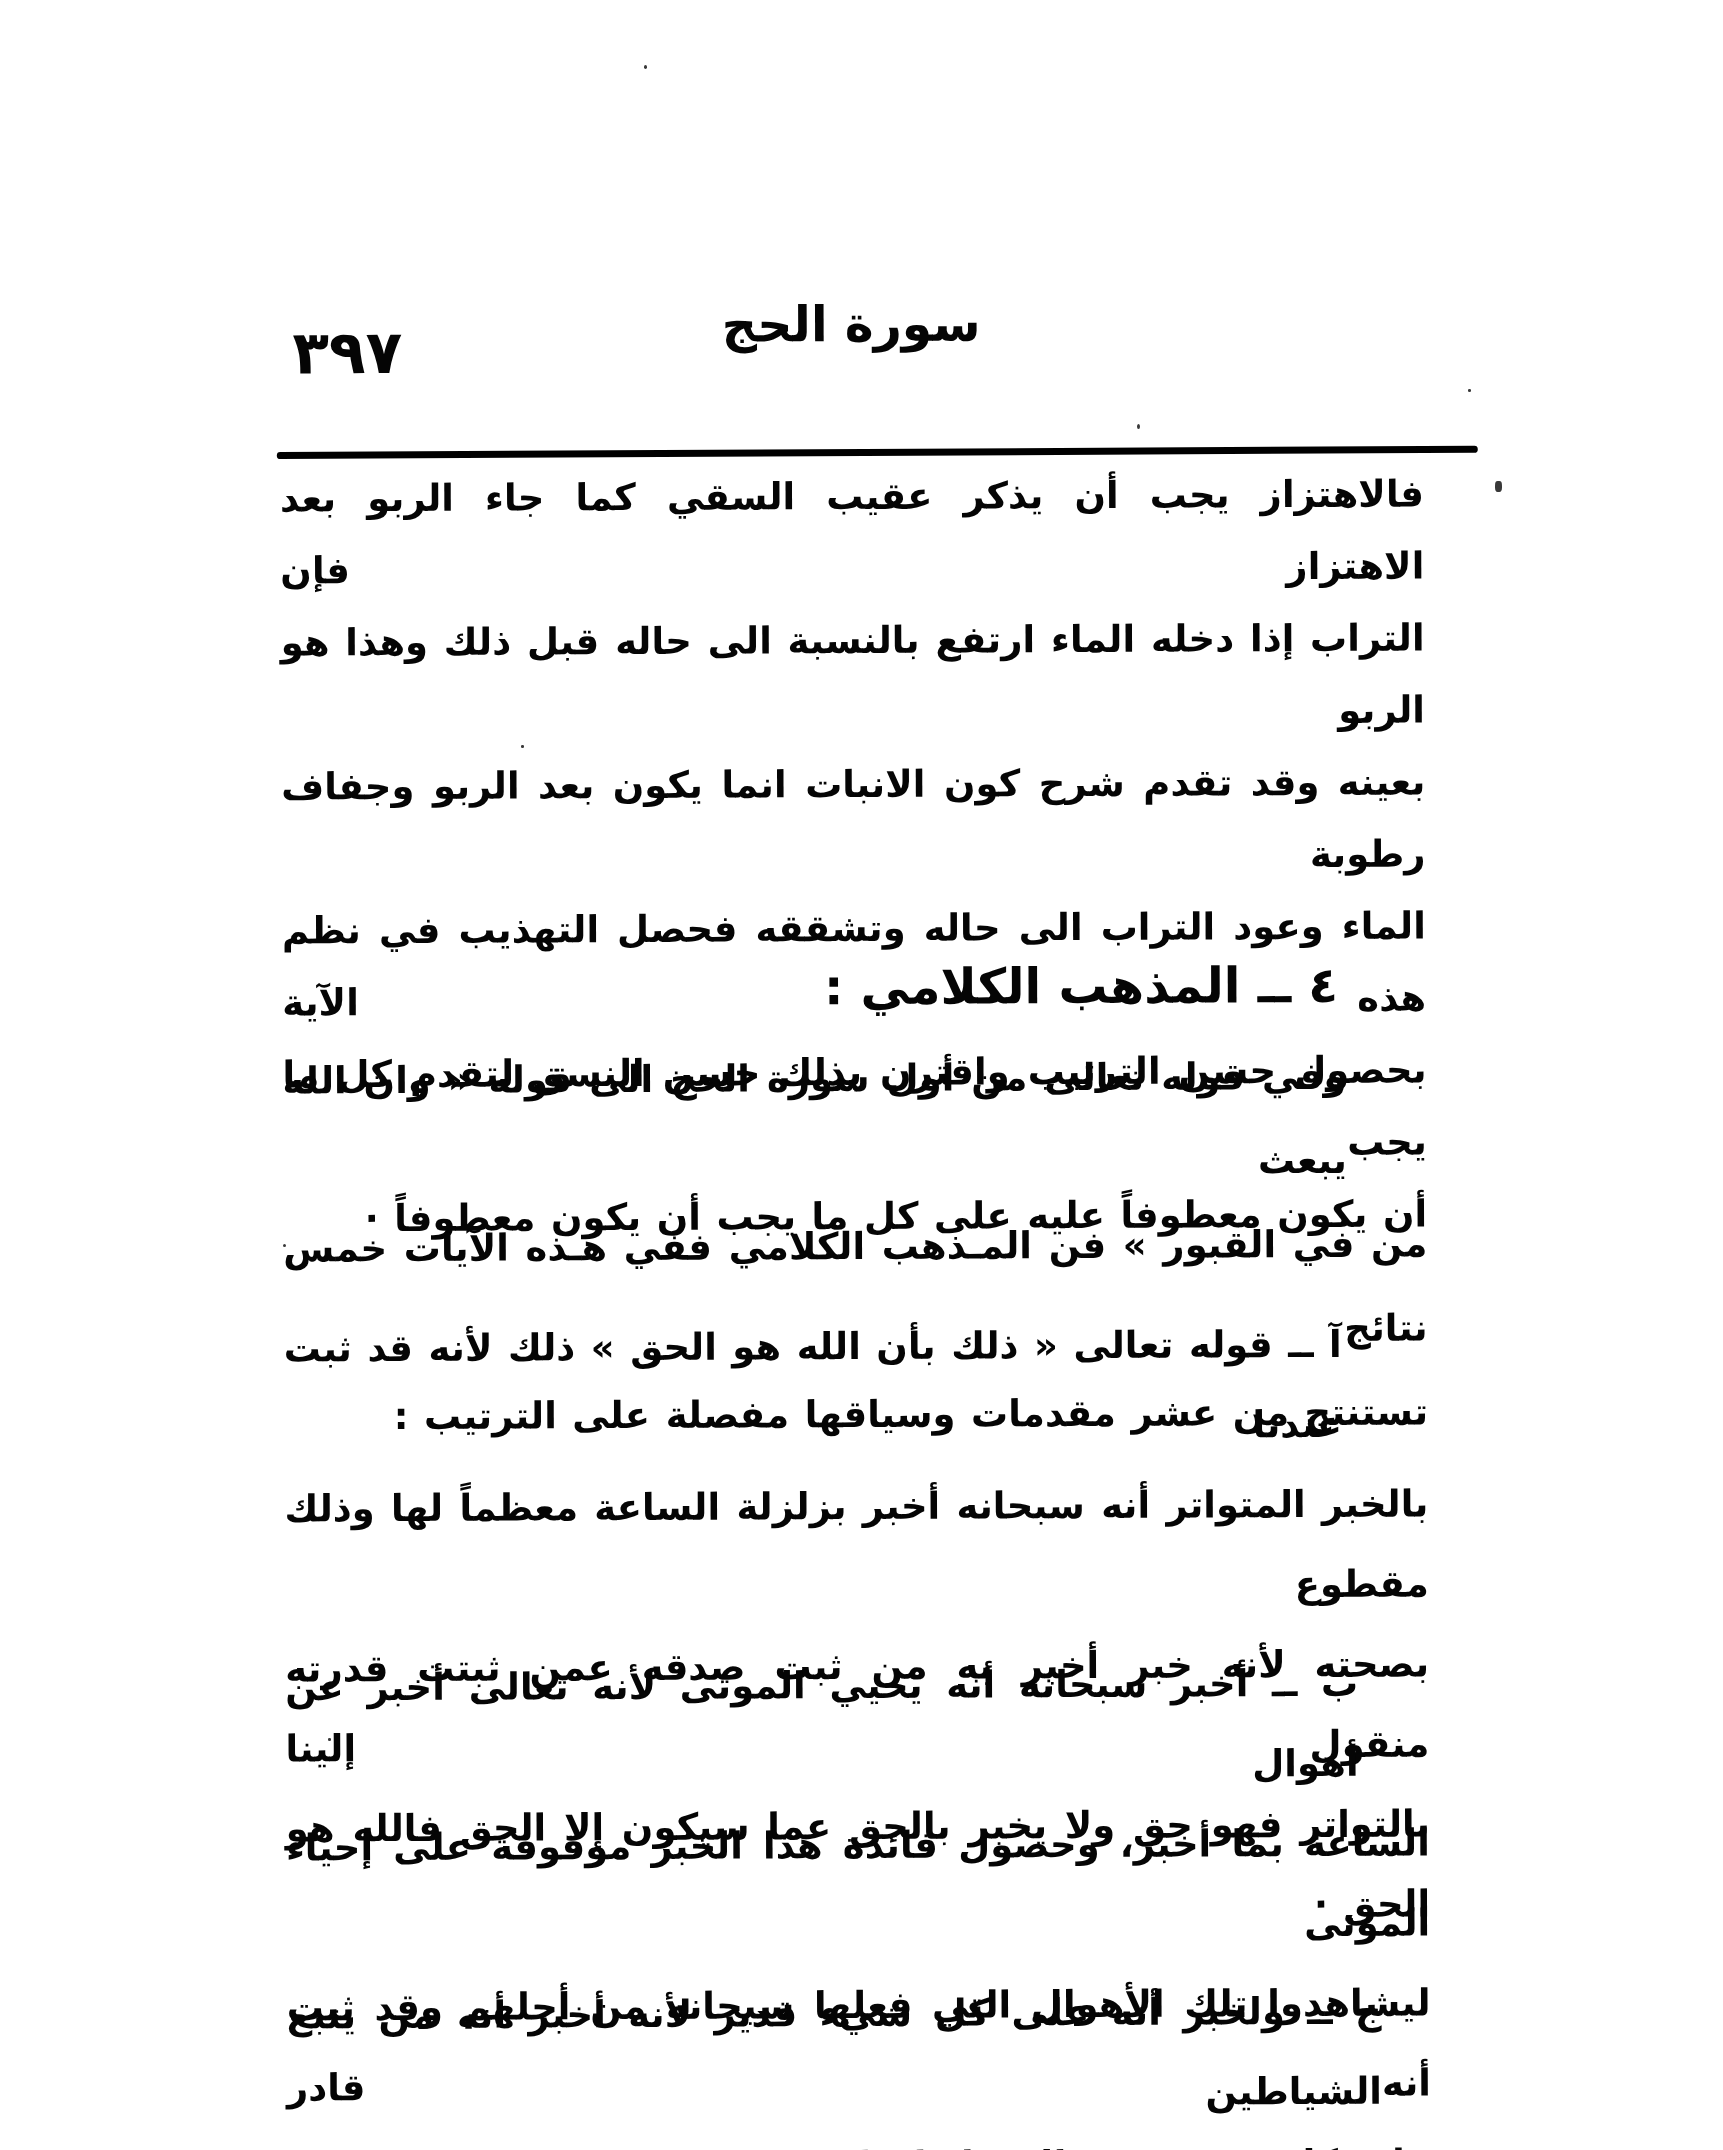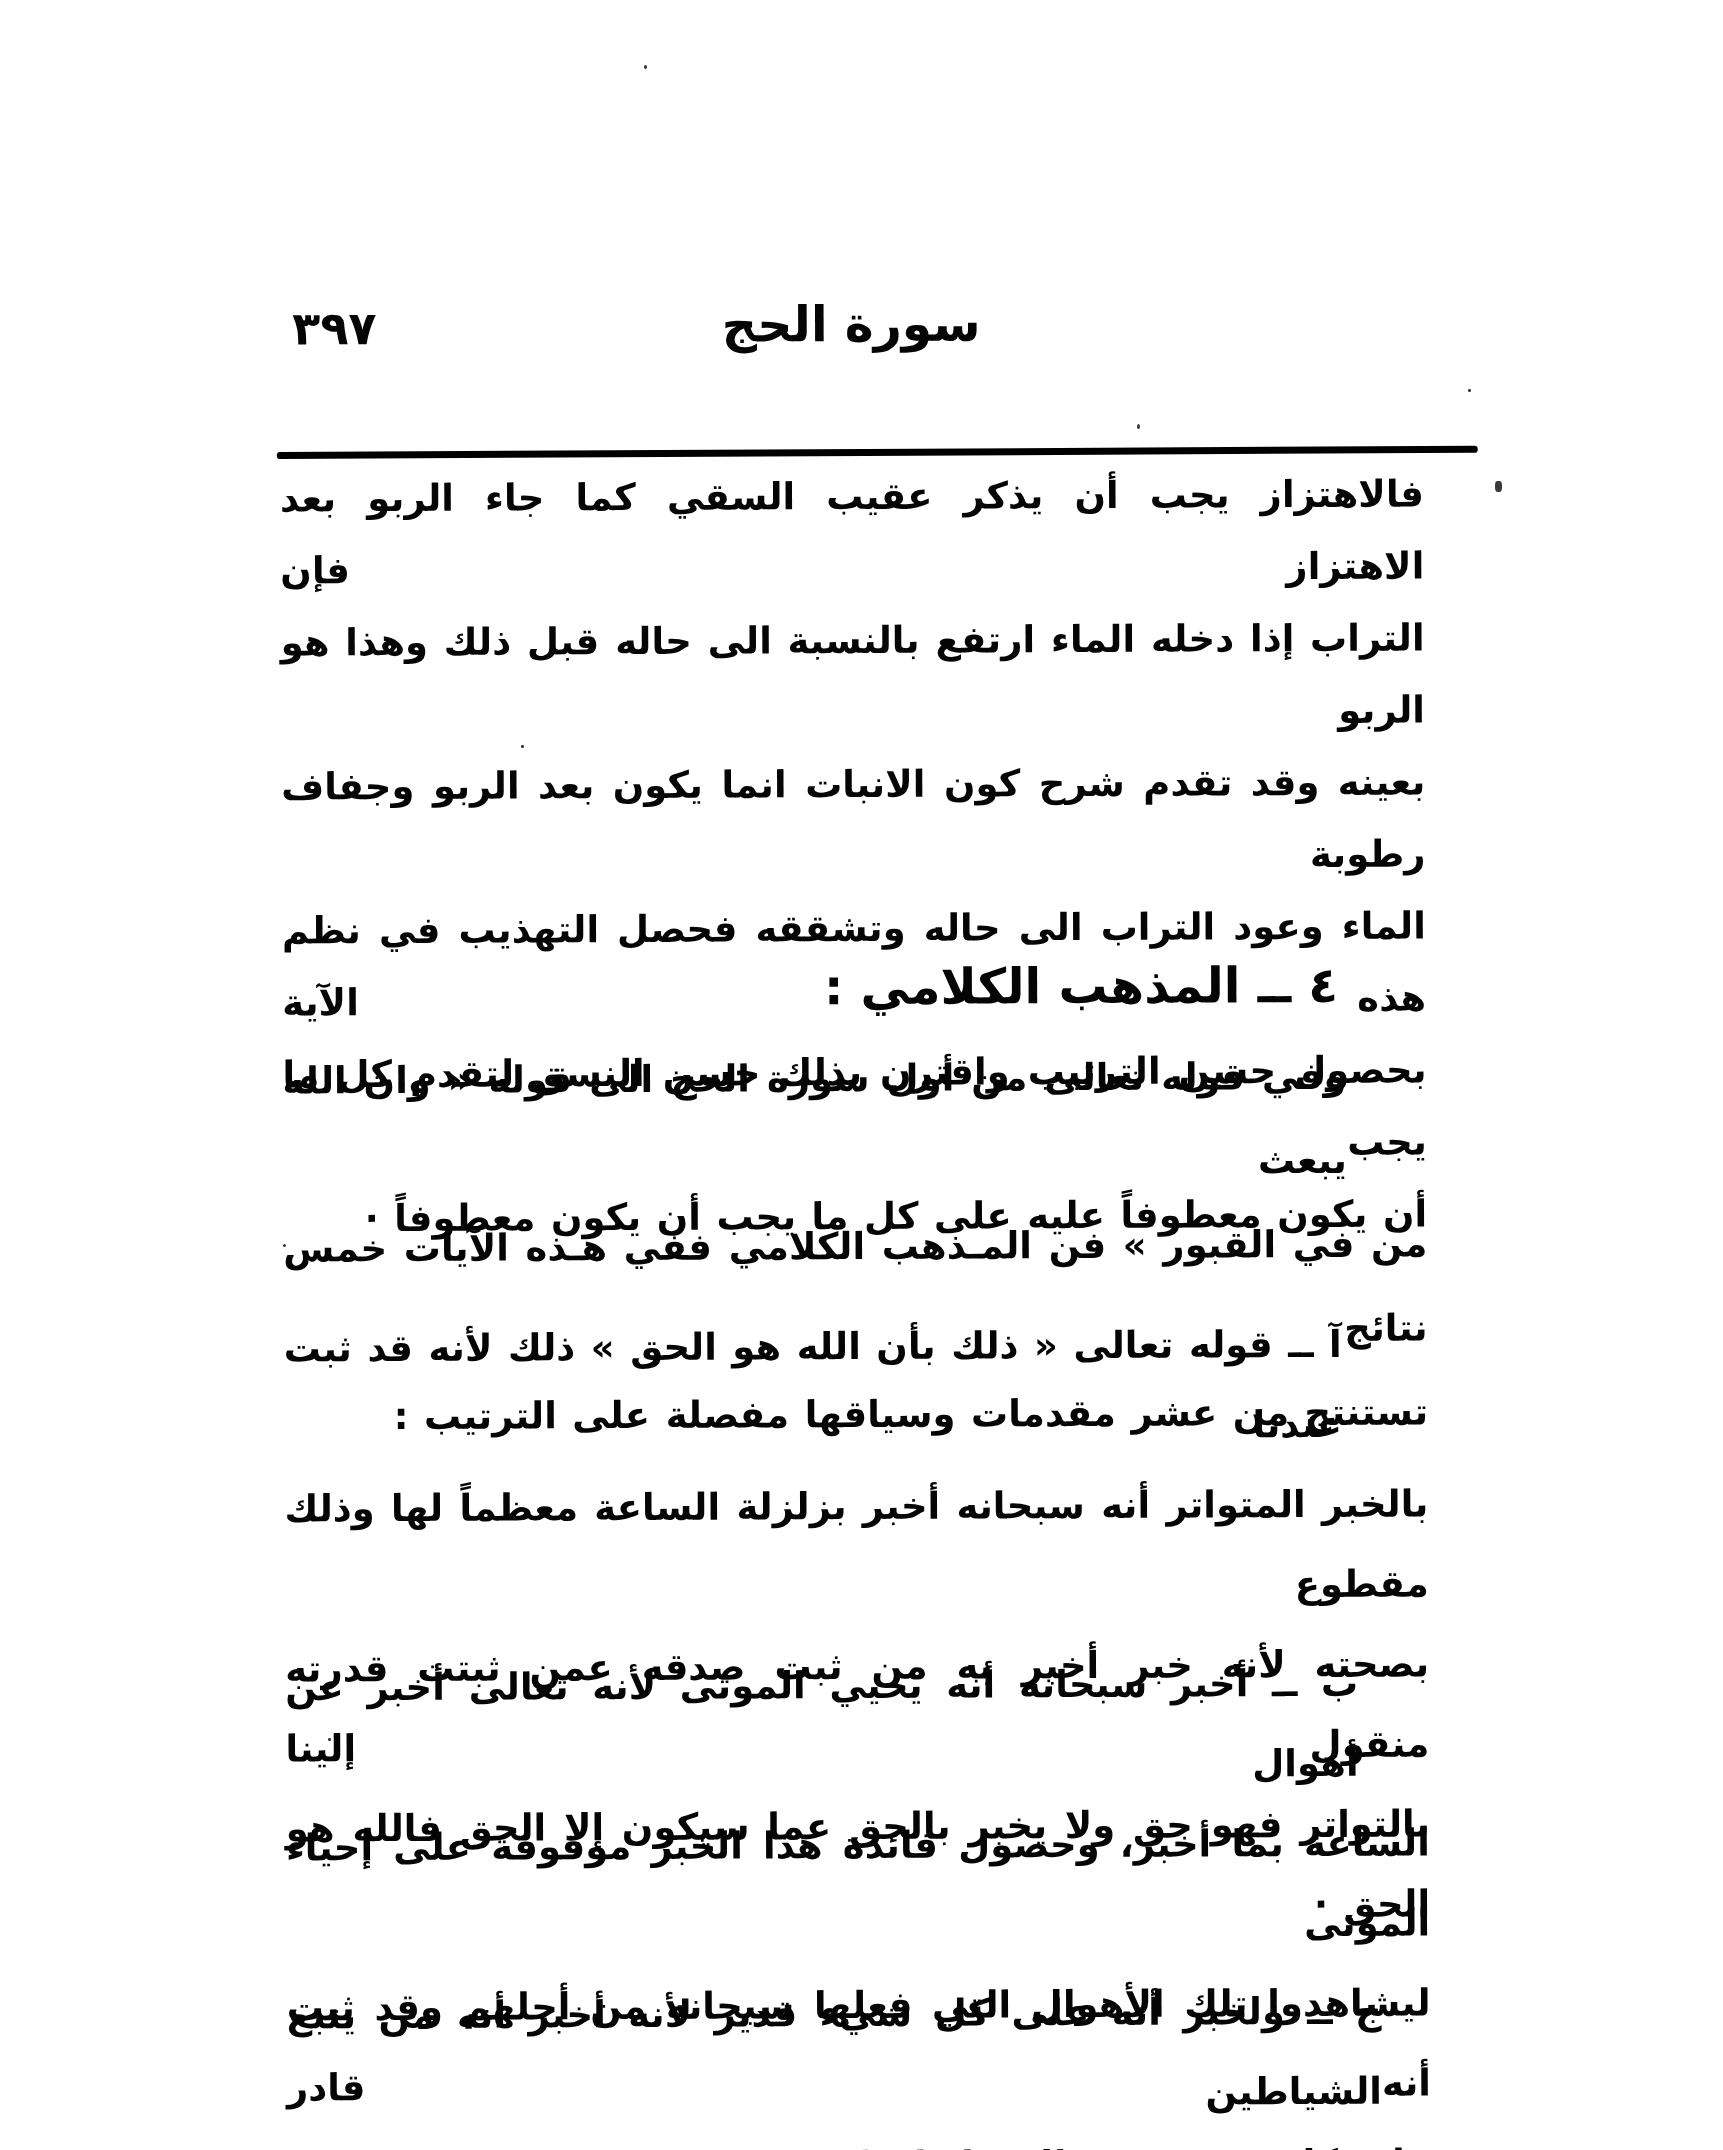--- a/index.html
+++ b/index.html
@@ -16,23 +16,23 @@
     position: absolute;
     left: 280px;
     top: 0;
     width: 1144px;
     height: 2489px;
     transform: rotate(-0.25deg);
     transform-origin: 50% 20%;
   }
   .page-number {
     position: absolute;
-    top: 299px;
+    top: 315px;
     left: 13px;
-    font-size: 46px;
+    font-size: 60px;
     font-weight: bold;
     letter-spacing: 2.6px;
   }
   .surah-title {
     position: absolute;
     top: 296px;
     left: 0;
     width: 100%;
     text-align: center;
     font-size: 49px;

